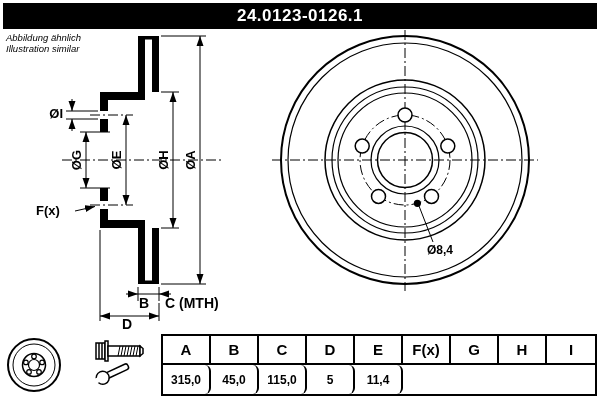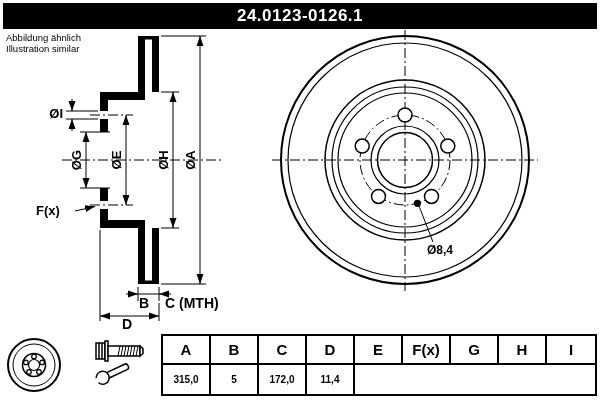--- a/index.html
+++ b/index.html
@@ -3,36 +3,36 @@
 <meta charset="utf-8">
 <style>
   * { margin:0; padding:0; box-sizing:border-box; }
   html,body { width:600px; height:400px; background:#fff; font-family:"Liberation Sans",sans-serif; }
   .page { position:relative; width:600px; height:400px; background:#fff; overflow:hidden;padding-left:36px; }
 
   .header { position:absolute; top:3px; left:3px; right:3px; height:26px; background:#000;
             color:#fff; display:flex; align-items:center; justify-content:center; gap:48px;
             font-weight:bold; font-size:17px; letter-spacing:.5px; }
 
-  .note { position:absolute; top:32px; left:6px; font-size:9.5px; line-height:1.2; color:#000; }
+  .note { position:absolute; top:32px; left:6px; font-size:9.5px; line-height:1.2; color:#000;font-style:italic; }
 
   .drawing-wrap { position:absolute; top:28px; left:0; width:534px; height:304px; }
 
   .icons { position:absolute; left:0; top:334px; width:160px; height:62px; }
   .icon-disc { position:absolute; left:6px; top:3px; }
   .icon-fix  { position:absolute; left:88px; top:1px; }
 
   .spec-table { position:absolute; left:161px; top:334px; width:436px; height:62px;
                 border:2px solid #000; background:#fff;
                 display:grid; grid-template-columns:repeat(9,1fr); grid-template-rows:1fr 1fr; }
   .cell { display:flex; align-items:center; justify-content:center; color:#000;
           border-right:2px solid #000; font-weight:bold; }
   .cell:nth-child(9n) { border-right:none; }
   .head { font-size:15px; border-bottom:2px solid #000; }
-  .val  { font-size:10px; }
+  .val  { font-size:12px;border-radius:6px; }
 </style>
 </head>
 <body>
 
 <div class="page">
 
   <div class="header">
     <span>24.0123-0126.1</span>
   </div>
 
@@ -190,18 +190,19 @@
     <div class="cell head">A</div>
     <div class="cell head">B</div>
     <div class="cell head">C</div>
     <div class="cell head">D</div>
     <div class="cell head">E</div>
     <div class="cell head">F(x)</div>
     <div class="cell head">G</div>
     <div class="cell head">H</div>
     <div class="cell head">I</div>
     <div class="cell val">315,0</div>
+    <div class="cell val">45,0</div>
+    <div class="cell val">115,0</div>
     <div class="cell val">5</div>
-    <div class="cell val">172,0</div>
     <div class="cell val">11,4</div>
   </div>
 
 </div>
 
 </body></html>

